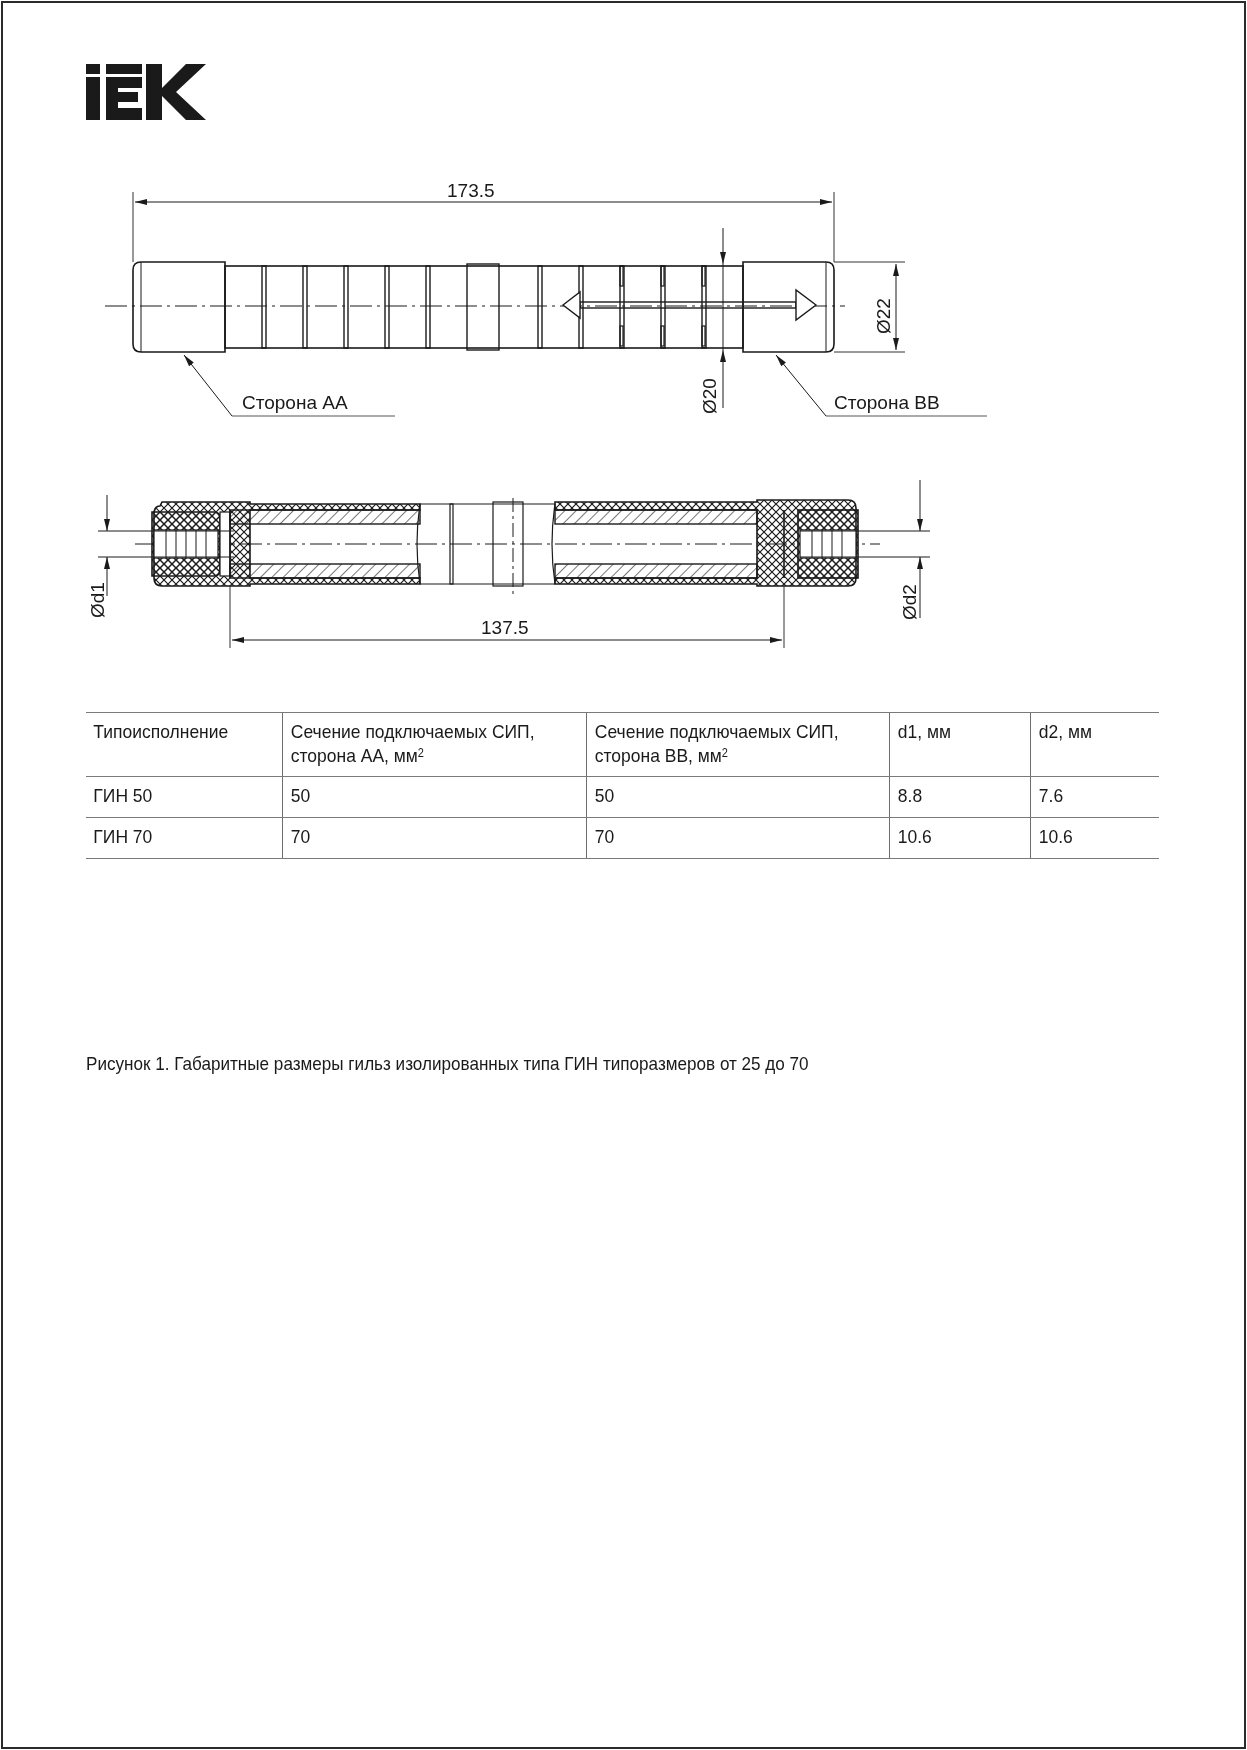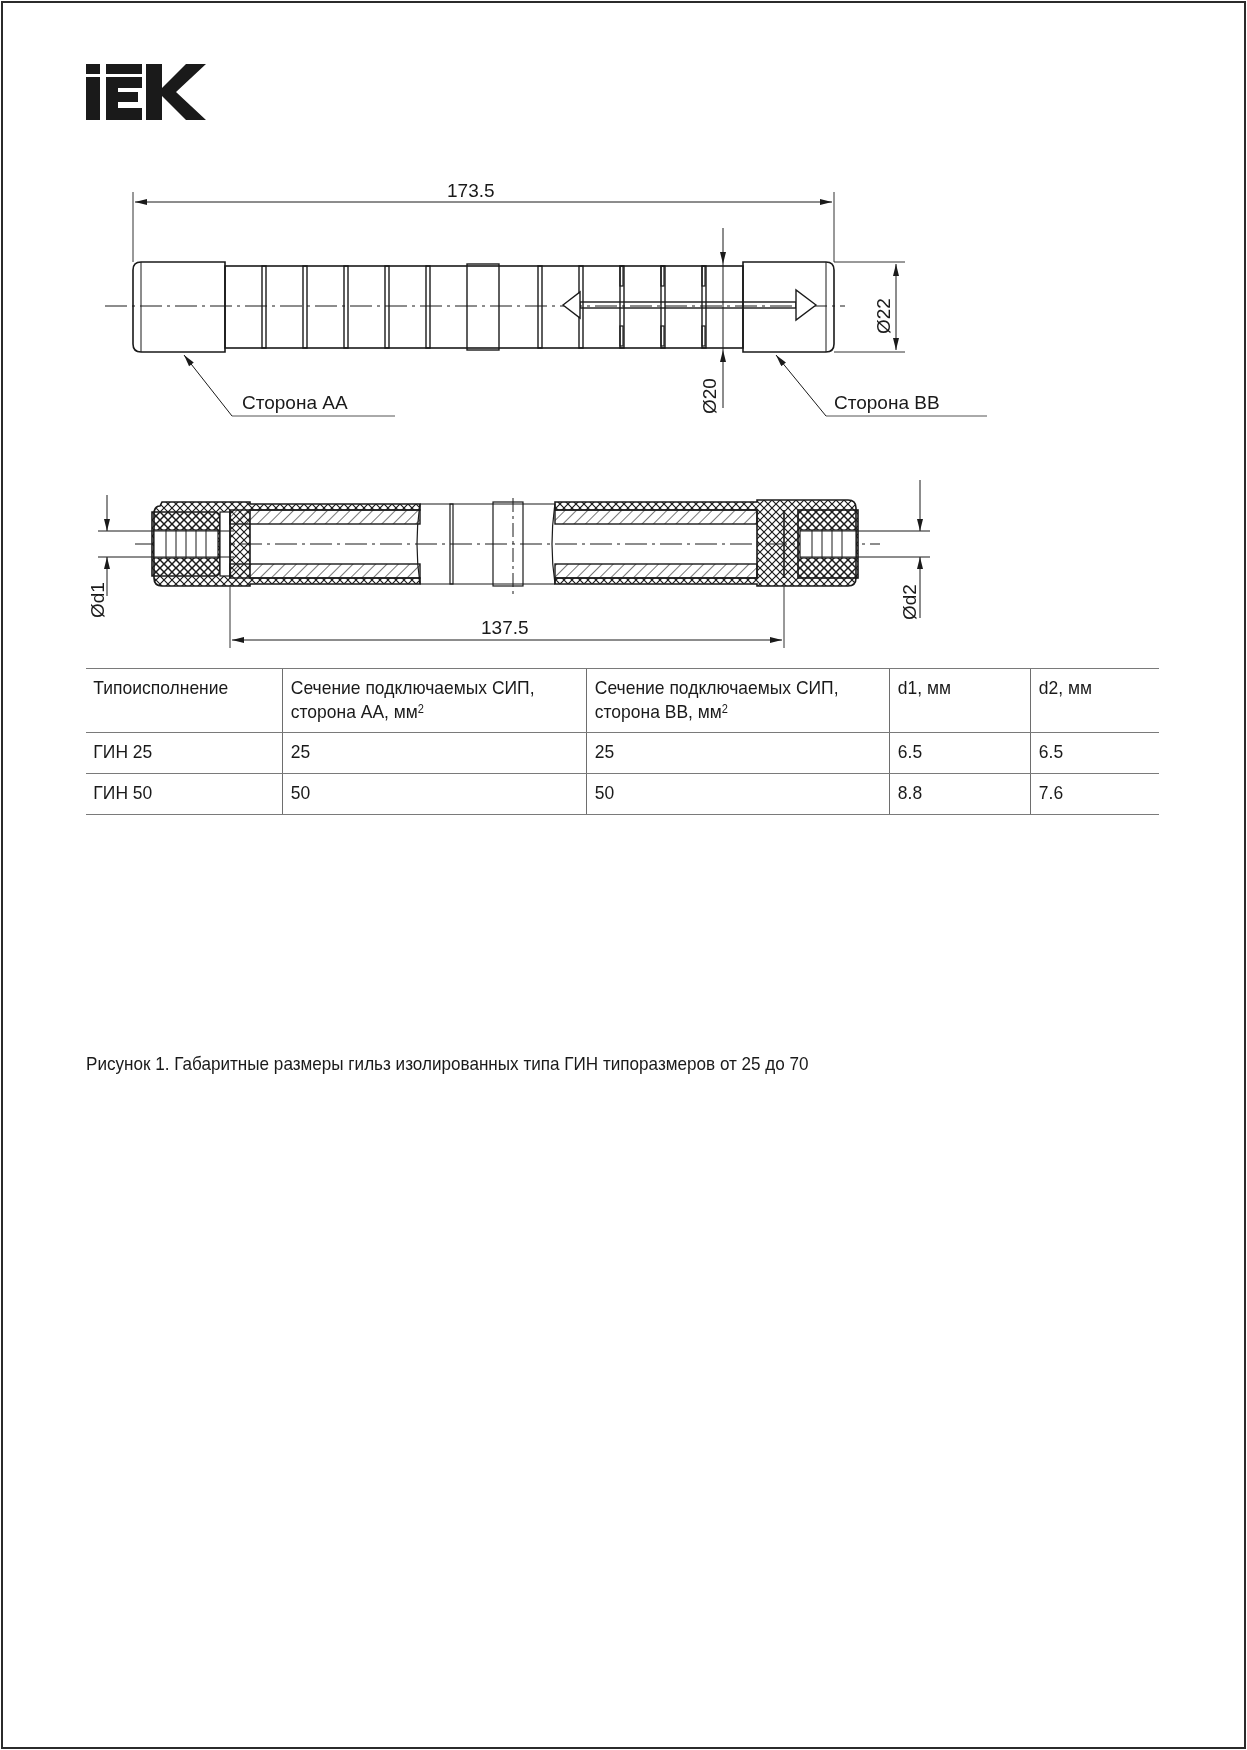--- a/index.html
+++ b/index.html
@@ -4,21 +4,21 @@
 <style>
   html, body { margin: 0; padding: 0; background: #ffffff; }
   body { width: 1247px; height: 1750px; position: relative; overflow: hidden;
          font-family: "Liberation Sans", sans-serif; color: #1a1a1a; }
   .frame { position: absolute; left: 1px; top: 1px; width: 1241px; height: 1744px;
            border: 2px solid #2b2b2b; box-sizing: content-box; }
   .logo { position: absolute; left: 86px; top: 64px; width: 120px; height: 56px; }
   .drawing { position: absolute; left: 0; top: 0; width: 1247px; height: 660px; }
   .drawing text { font-family: "Liberation Sans", sans-serif; fill: #1a1a1a; }
   .dim-text { font-size: 19px; }
-  table.spec { position: absolute; left: 86px; top: 668px; width: 1073px;
+  table.spec { position: absolute; left: 86px; top: 712px; width: 1073px;
                border-collapse: collapse; font-size: 19px; }
   table.spec td, table.spec th { text-align: left; vertical-align: top; font-weight: normal;
                padding: 7px 8px 8px 8px; border-left: 1px solid #6e6e6e;
                border-bottom: 1px solid #7a7a7a; line-height: 24px;
                transform: scaleX(0.92); transform-origin: left; }
   table.spec tr > *:first-child { border-left: none; }
   table.spec thead th { border-top: 1px solid #7a7a7a; height: 48px; }
   table.spec td { height: 25px; }
   table.spec tr.bold-bottom td { border-bottom: 1.5px solid #222; }
   .c1 { width: 180px; } .c2 { width: 287px; } .c3 { width: 286px; } .c4 { width: 124px; }
@@ -187,29 +187,29 @@
     <tr>
       <th class="c1"><span>Типоисполнение</span></th>
       <th class="c2"><span>Сечение подключаемых СИП, сторона АА, мм</span><sup>2</sup></th>
       <th class="c3"><span>Сечение подключаемых СИП, сторона ВВ, мм</span><sup>2</sup></th>
       <th class="c4"><span>d1, мм</span></th>
       <th><span>d2, мм</span></th>
     </tr>
   </thead>
   <tbody>
     <tr>
-      <td>ГИН 25</td>
-      <td>25</td>
-      <td>25</td>
-      <td>6.5</td>
-      <td>6.5</td>
-    </tr>
-    <tr>
       <td>ГИН 50</td>
       <td>50</td>
       <td>50</td>
       <td>8.8</td>
       <td>7.6</td>
     </tr>
+    <tr>
+      <td>ГИН 70</td>
+      <td>70</td>
+      <td>70</td>
+      <td>10.6</td>
+      <td>10.6</td>
+    </tr>
   </tbody>
 </table>
 
 <div class="caption">Рисунок 1. Габаритные размеры гильз изолированных типа ГИН типоразмеров от 25 до 70</div>
 
 </body></html>

